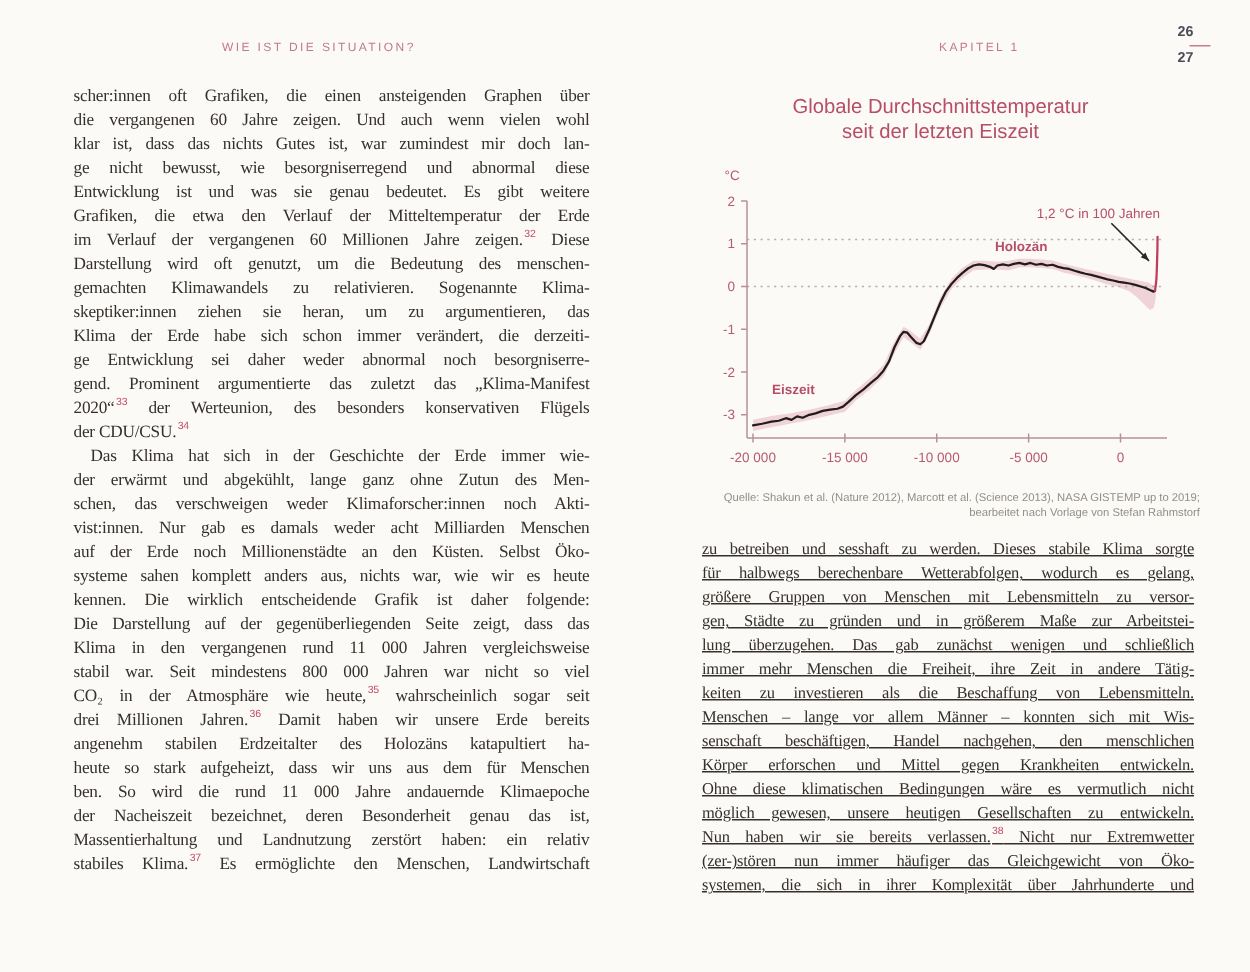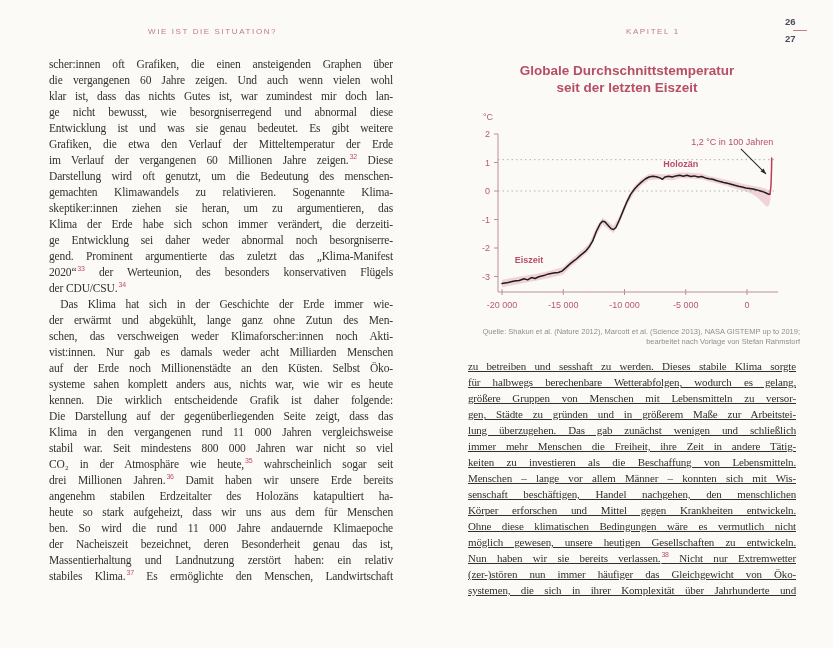--- a/index.html
+++ b/index.html
@@ -30,21 +30,21 @@
     text-align:justify;text-align-last:justify;
   }
   #col-right .line{font-size:11px;text-decoration:underline;}
   .line.para-end{text-align-last:left;}
   sup.fn{
     color:#c14f66;font-family:"Liberation Sans",sans-serif;
     font-size:7px;line-height:0;vertical-align:super;margin-left:1px;
   }
   .chart-title{
     position:absolute;left:437px;top:62px;width:380px;text-align:center;
-    font-family:"Liberation Sans",sans-serif;font-weight:bold;
+    font-family:"Liberation Sans",sans-serif;font-weight:normal;
     font-size:13.5px;line-height:17px;color:#b64e66;
   }
   #chart{position:absolute;left:437px;top:106px;}
   #chart text{font-family:"Liberation Sans",sans-serif;}
   #chart .tick-label{font-size:9px;fill:#b85a70;}
   #chart .ylab{font-size:9px;fill:#b85a70;}
   #chart .chart-label{font-size:9px;font-weight:bold;fill:#b64e66;}
   #chart .annotation-label{font-size:9px;fill:#b64e66;}
   .source{
     position:absolute;left:470px;top:327px;width:330px;

